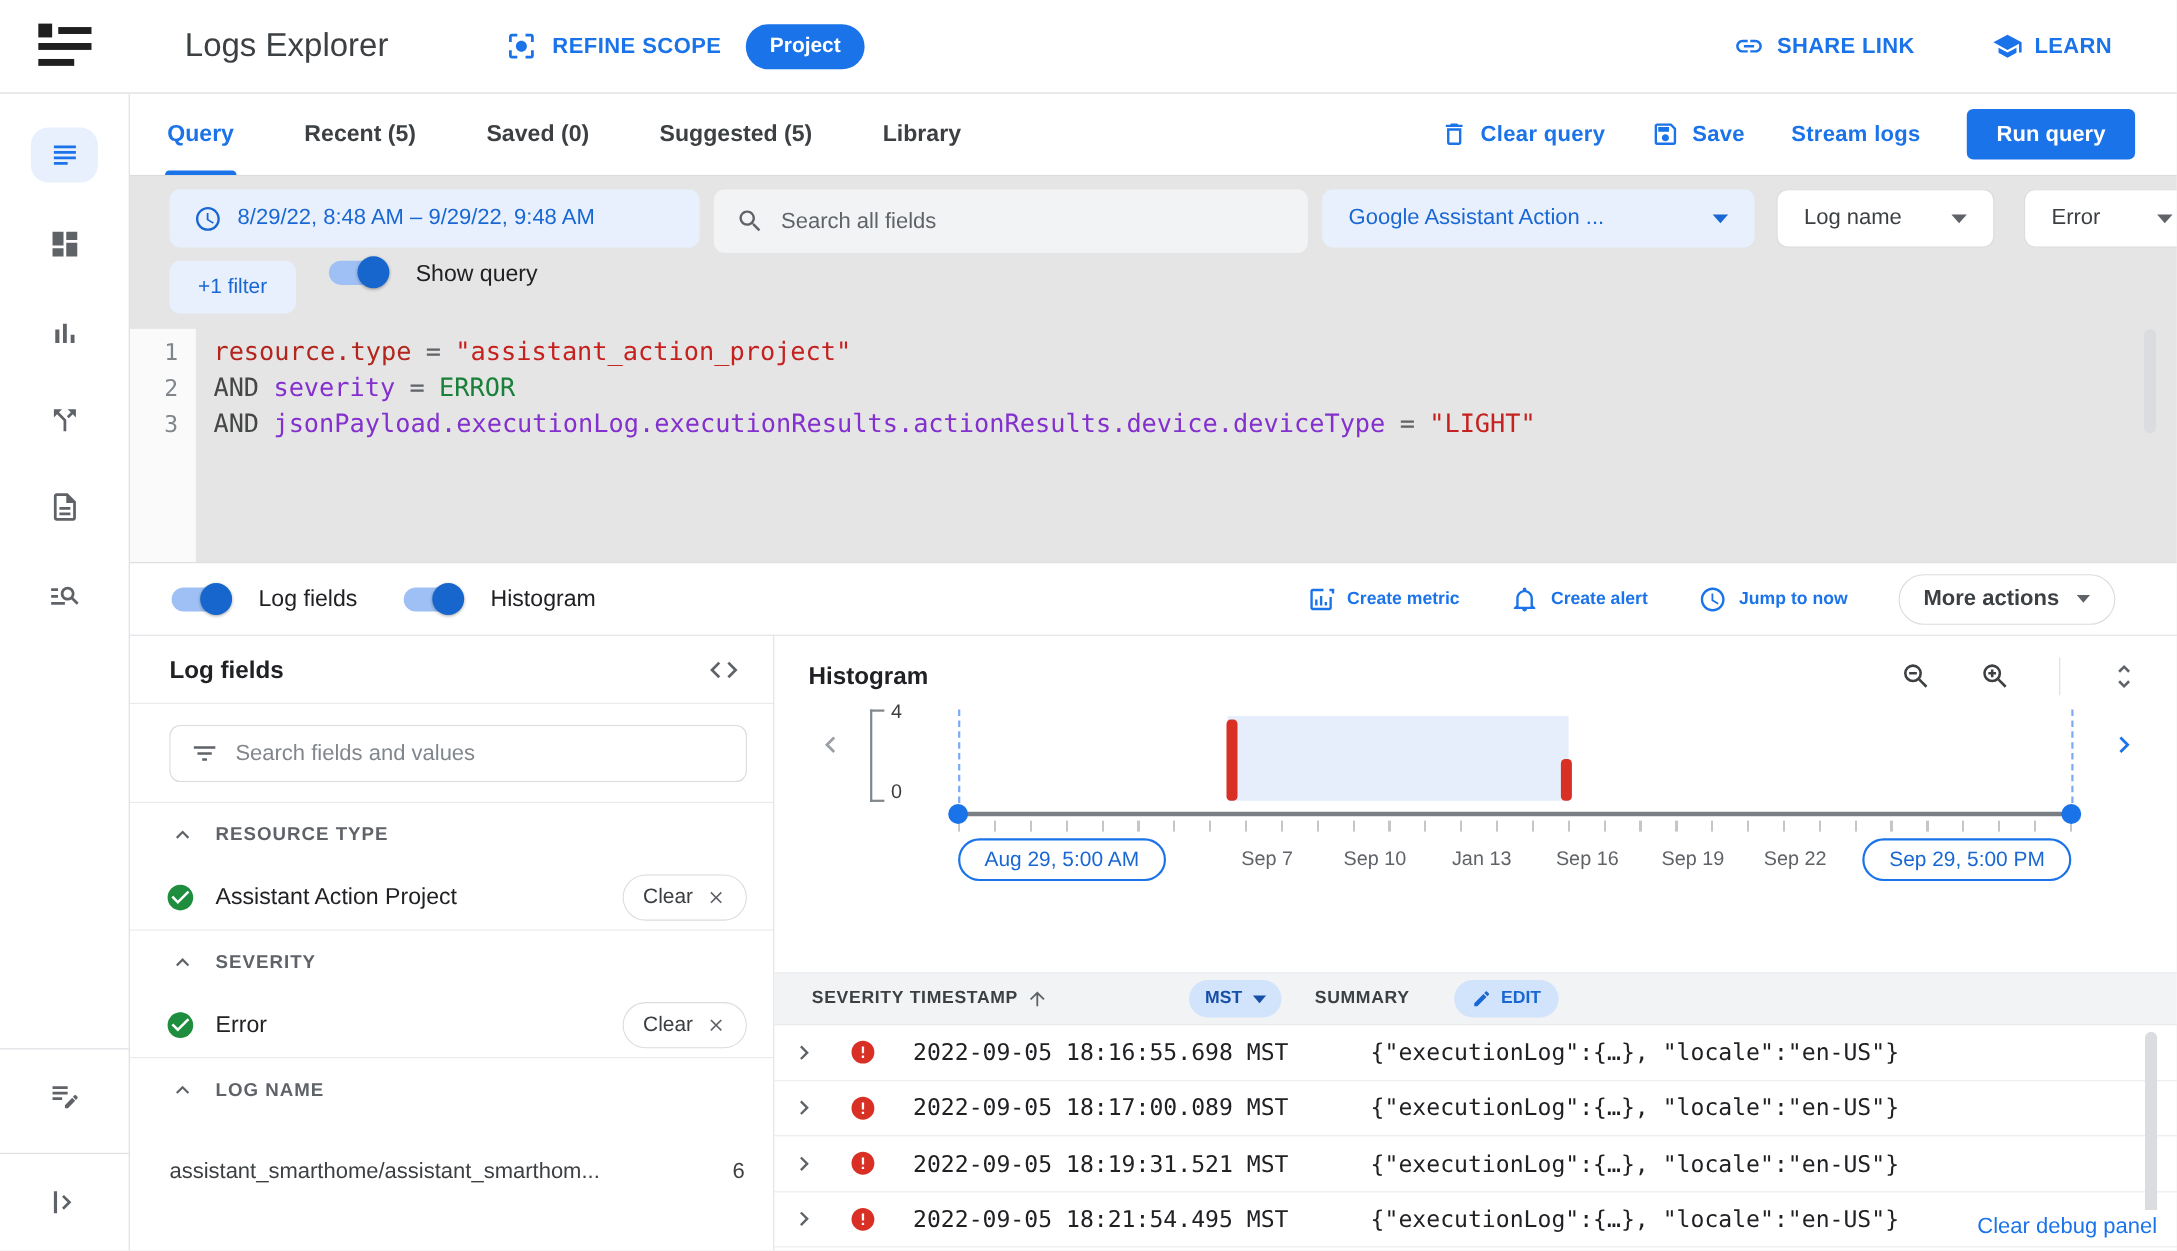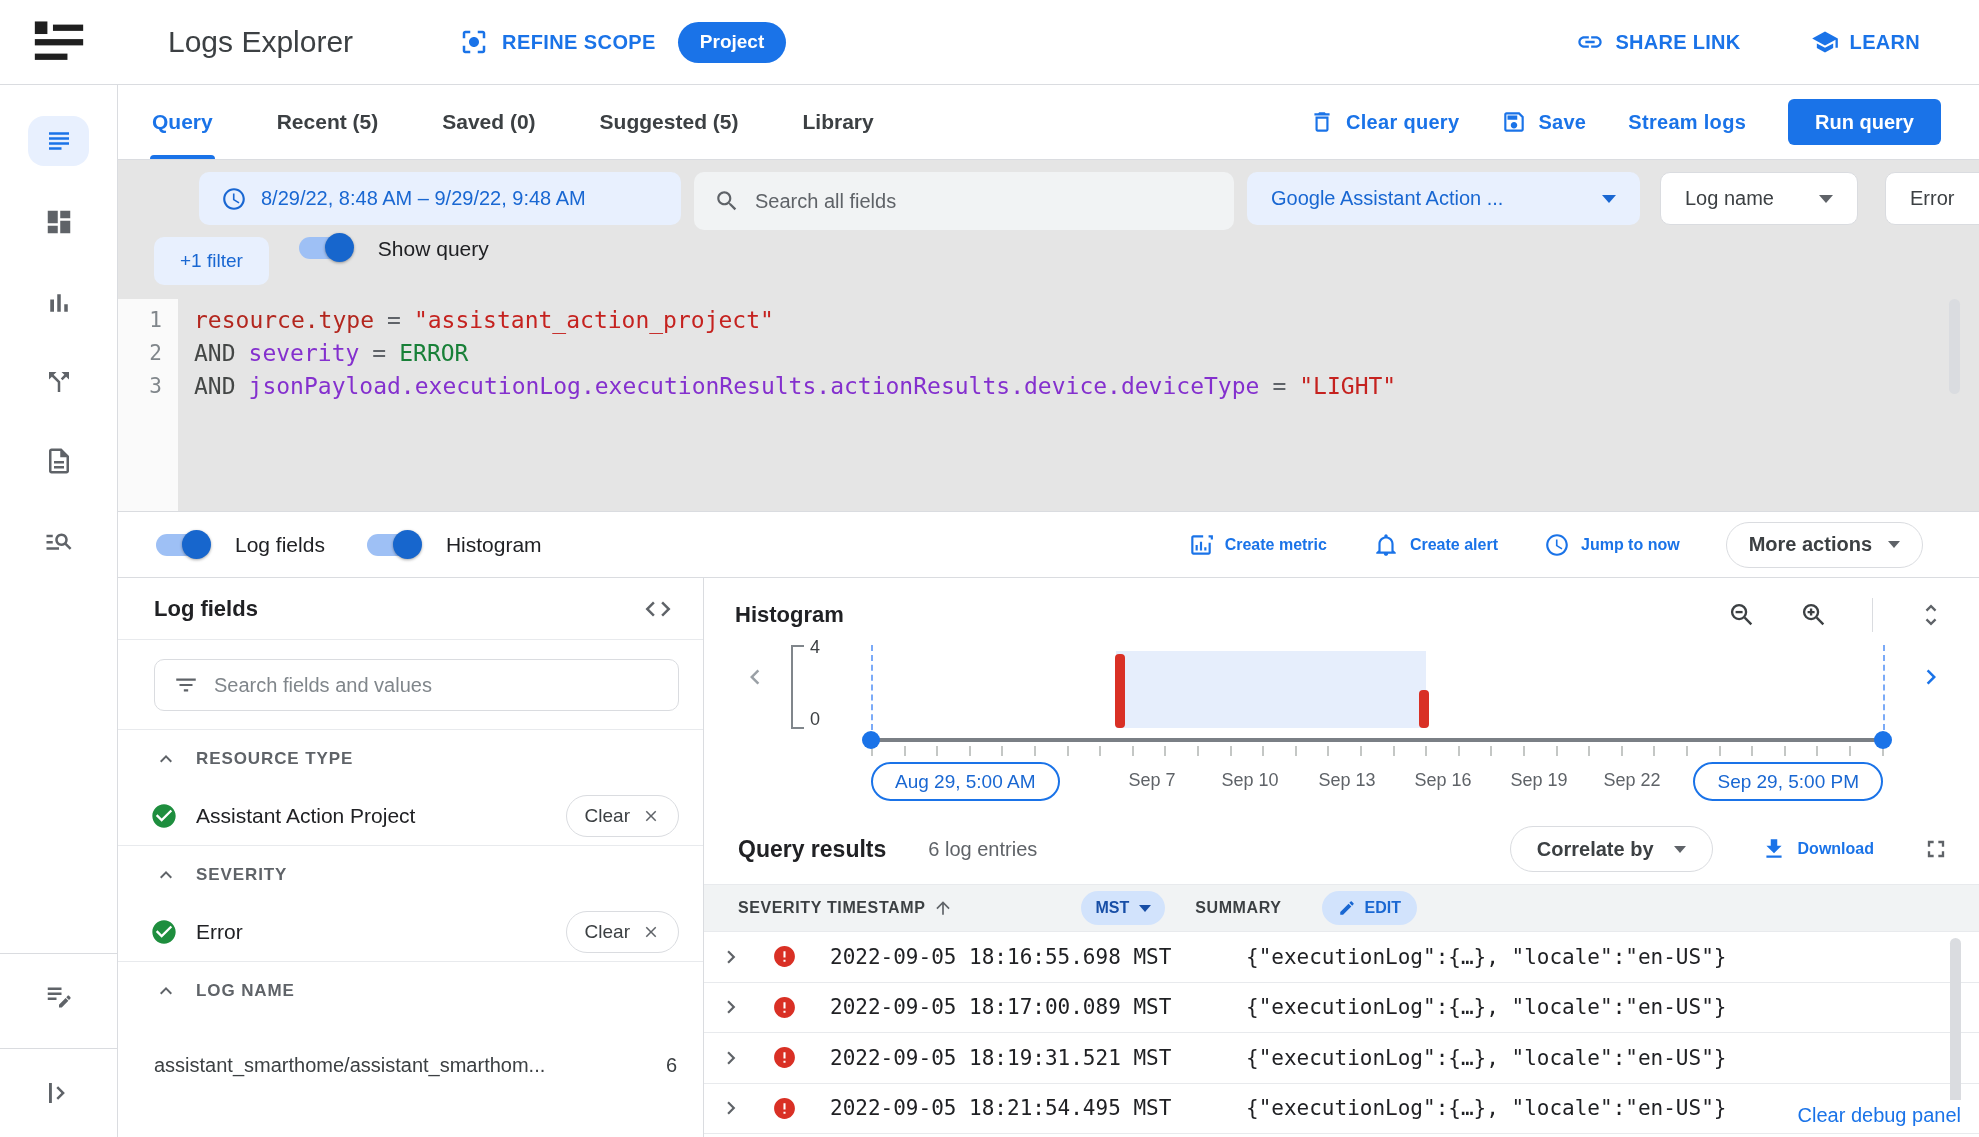--- a/index.html
+++ b/index.html
@@ -35,21 +35,21 @@
   .tab { position:relative; display:flex; align-items:center; margin-right:64px; font-size:21px;
          font-weight:bold; color:#3c4043; cursor:pointer; white-space:nowrap; }
   .tab.active { color:#1a73e8; }
   .tab.active::after { content:""; position:absolute; left:-2px; right:-2px; bottom:0; height:4px;
                        background:#1a73e8; border-radius:4px 4px 0 0; }
   .tabbar-actions { margin-left:auto; display:flex; align-items:center; gap:42px; padding-right:38px; }
   .run-btn { background:#1a73e8; color:#fff; font-size:20px; font-weight:bold; height:46px; padding:0 27px;
              border:none; border-radius:6px; display:flex; align-items:center; cursor:pointer; white-space:nowrap; }
 
   
-  .filters-row1 { position:absolute; top:172px; left:154px; right:0; height:58px; display:flex; overflow:hidden;margin-left:45px; }
+  .filters-row1 { position:absolute; top:172px; left:154px; right:0; height:58px; display:flex; overflow:hidden; }
   .chip { display:flex; align-items:center; border-radius:10px; font-size:20px; height:53px; flex:none; cursor:pointer; }
   .chip.blue { background:#e8f0fe; color:#1967d2; }
   .time-chip { width:482px; gap:14px; padding:0 22px; margin-right:13px; white-space:nowrap; }
   .search-all { width:540px; background:#f1f3f4; border-radius:10px; display:flex; align-items:center;
                 gap:15px; padding:0 20px; margin-right:13px; flex:none; }
   .search-all input, .lf-search input { border:none; outline:none; background:transparent;
                 font-size:20px; font-family:"Liberation Sans",sans-serif; color:#3c4043; width:100%; }
   .search-all input::placeholder { color:#5f6368; }
   .lf-search input::placeholder { color:#80868b; }
   .dd { justify-content:space-between; padding:0 24px; }
@@ -473,44 +473,25 @@
     <div class="hist-bar" style="left:715px; top:112px; height:38px"></div>
     <div class="hist-track"></div>
     <div class="hist-handle" style="left:158px"></div>
     <div class="hist-handle" style="left:1170px"></div>
     <div class="hist-ticks"></div>
 
     <div class="range-pill" style="left:167px">Aug 29, 5:00 AM</div>
     <div class="range-pill" style="right:96px">Sep 29, 5:00 PM</div>
     <span class="tick-label" style="left:448px">Sep 7</span>
     <span class="tick-label" style="left:546px">Sep 10</span>
-    <span class="tick-label" style="left:643px">Sep 13</span>
+    <span class="tick-label" style="left:643px">Jan 13</span>
     <span class="tick-label" style="left:739px">Sep 16</span>
     <span class="tick-label" style="left:835px">Sep 19</span>
     <span class="tick-label" style="left:928px">Sep 22</span>
 
-    <div class="results-header">
-      <span class="results-title">Query results</span>
-      <span class="entry-count">6 log entries</span>
-      <div class="results-actions">
-        <div class="correlate-pill">
-          <span>Correlate by</span>
-          <span class="caret sm"></span>
-        </div>
-        <div class="ab-blue">
-          <svg width="26" height="26" viewBox="0 0 24 24" fill="currentColor">
-            <path d="M19 9h-4V3H9v6H5l7 7 7-7zM5 18v2h14v-2H5z"></path>
-          </svg>
-          <span>Download</span>
-        </div>
-        <svg width="28" height="28" viewBox="0 0 24 24" fill="#5f6368">
-          <path d="M7 14H5v5h5v-2H7v-3zm-2-4h2V7h3V5H5v5zm12 7h-3v2h5v-5h-2v3zM14 5v2h3v3h2V5h-5z"></path>
-        </svg>
-      </div>
-    </div>
 
     <div class="results-table">
       <div class="rt-head">
         <span class="col-h col-sev">SEVERITY</span>
         <span class="sort-wrap">
           <span class="col-h">TIMESTAMP</span>
           <svg width="20" height="20" viewBox="0 0 24 24" fill="#5f6368">
             <path d="M4 12l1.41 1.41L11 7.83V20h2V7.83l5.58 5.58L20 12l-8-8-8 8z"></path>
           </svg>
         </span>

